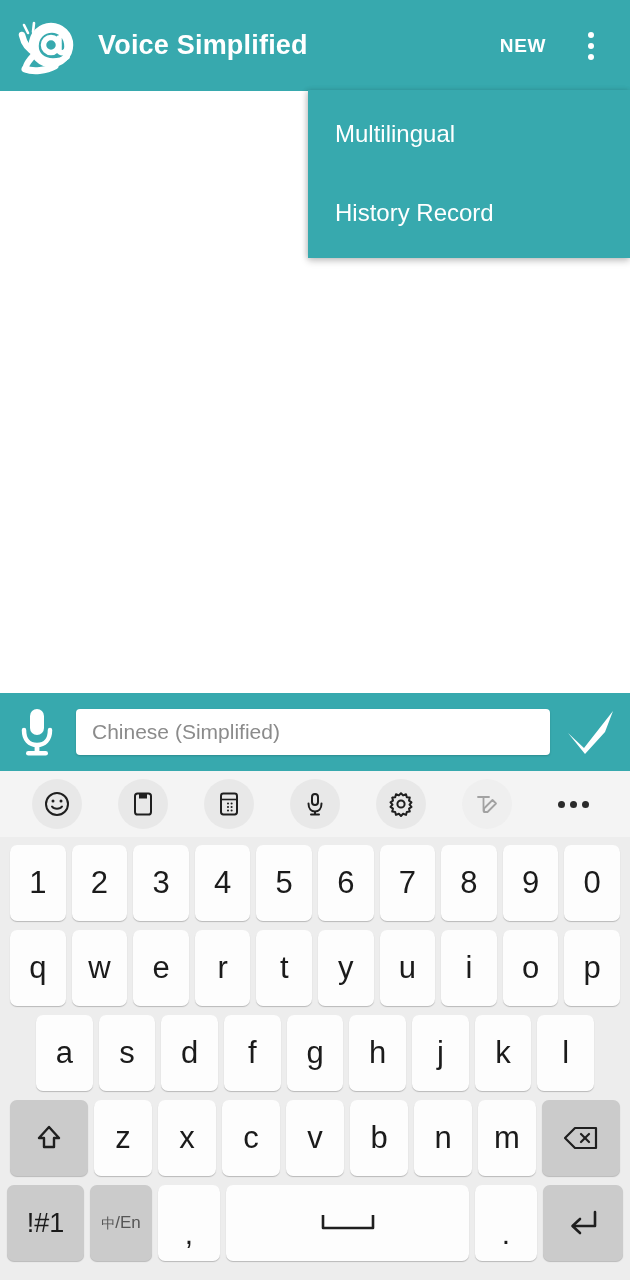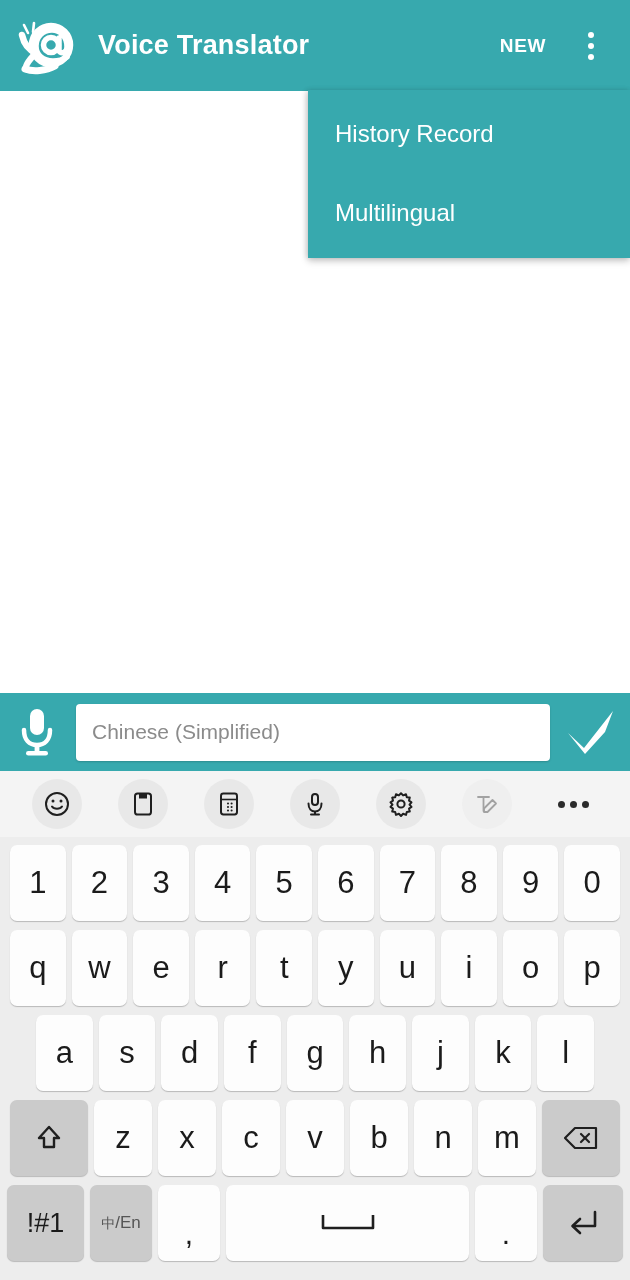--- a/index.html
+++ b/index.html
@@ -115,21 +115,21 @@
   }
   .mic-btn {
     width: 54px; height: 60px;
     flex: 0 0 auto;
     display: flex;
     align-items: center;
     justify-content: center;
   }
   .lang-field {
     flex: 1 1 auto;
-    height: 57px;
+    height: 46px;
     margin: 0 10px 0 12px;
     background: #ffffff;
     border-radius: 4px;
     display: flex;
     align-items: center;
     padding: 0 16px;
     box-sizing: border-box;
     box-shadow: 0 1px 2px rgba(0,0,0,0.18);
   }
   .lang-placeholder {
@@ -252,38 +252,38 @@
         <path d="M23 9 L22 18" stroke-width="2.6"></path>
         <path d="M11 21 C13 30 18 36 25 39 C17 47 14 52 15 55" stroke-width="6.5" stroke-linejoin="round"></path>
         <path d="M14 55 C22 58 35 57 44 52" stroke-width="7" stroke-linejoin="round"></path>
         <circle cx="40" cy="31" r="19" stroke-width="6.5"></circle>
         <path d="M48 24 L48 36 C48 40 56 40 56 33 C56 22 49 16 41 16
                  C31 16 25 24 25 32 C25 41 32 47 42 47 C48 47 53 45 56 43" stroke-width="5.5" stroke-linejoin="round"></path>
         <circle cx="40" cy="31" r="7.5" stroke-width="5.5"></circle>
       </g>
     </svg>
   </div>
-  <div class="appbar-title">Voice Translator</div>
+  <div class="appbar-title">Voice Simplified</div>
   <div class="appbar-spacer"></div>
   <div class="new-label">NEW</div>
   <div class="overflow-dots">
     <i></i>
     <i></i>
     <i></i>
   </div>
 </div>
 
 <div class="content"></div>
 
 <div class="menu">
   <div class="menu-item">
+    <span>Multilingual</span>
+  </div>
+  <div class="menu-item">
     <span>History Record</span>
-  </div>
-  <div class="menu-item">
-    <span>Multilingual</span>
   </div>
 </div>
 
 <div class="inputbar">
   <div class="mic-btn">
     <svg width="40" height="52" viewBox="0 0 40 52" aria-hidden="true">
       <rect x="13" y="3" width="14" height="26" rx="7" fill="#ffffff"></rect>
       <path d="M7 24 C7 34 12.5 39 20 39 C27.5 39 33 34 33 24" stroke="#ffffff" stroke-width="4.5" fill="none" stroke-linecap="round"></path>
       <rect x="17.6" y="38" width="4.8" height="8" fill="#ffffff"></rect>
       <rect x="9" y="45" width="22" height="4.6" rx="2.3" fill="#ffffff"></rect>

